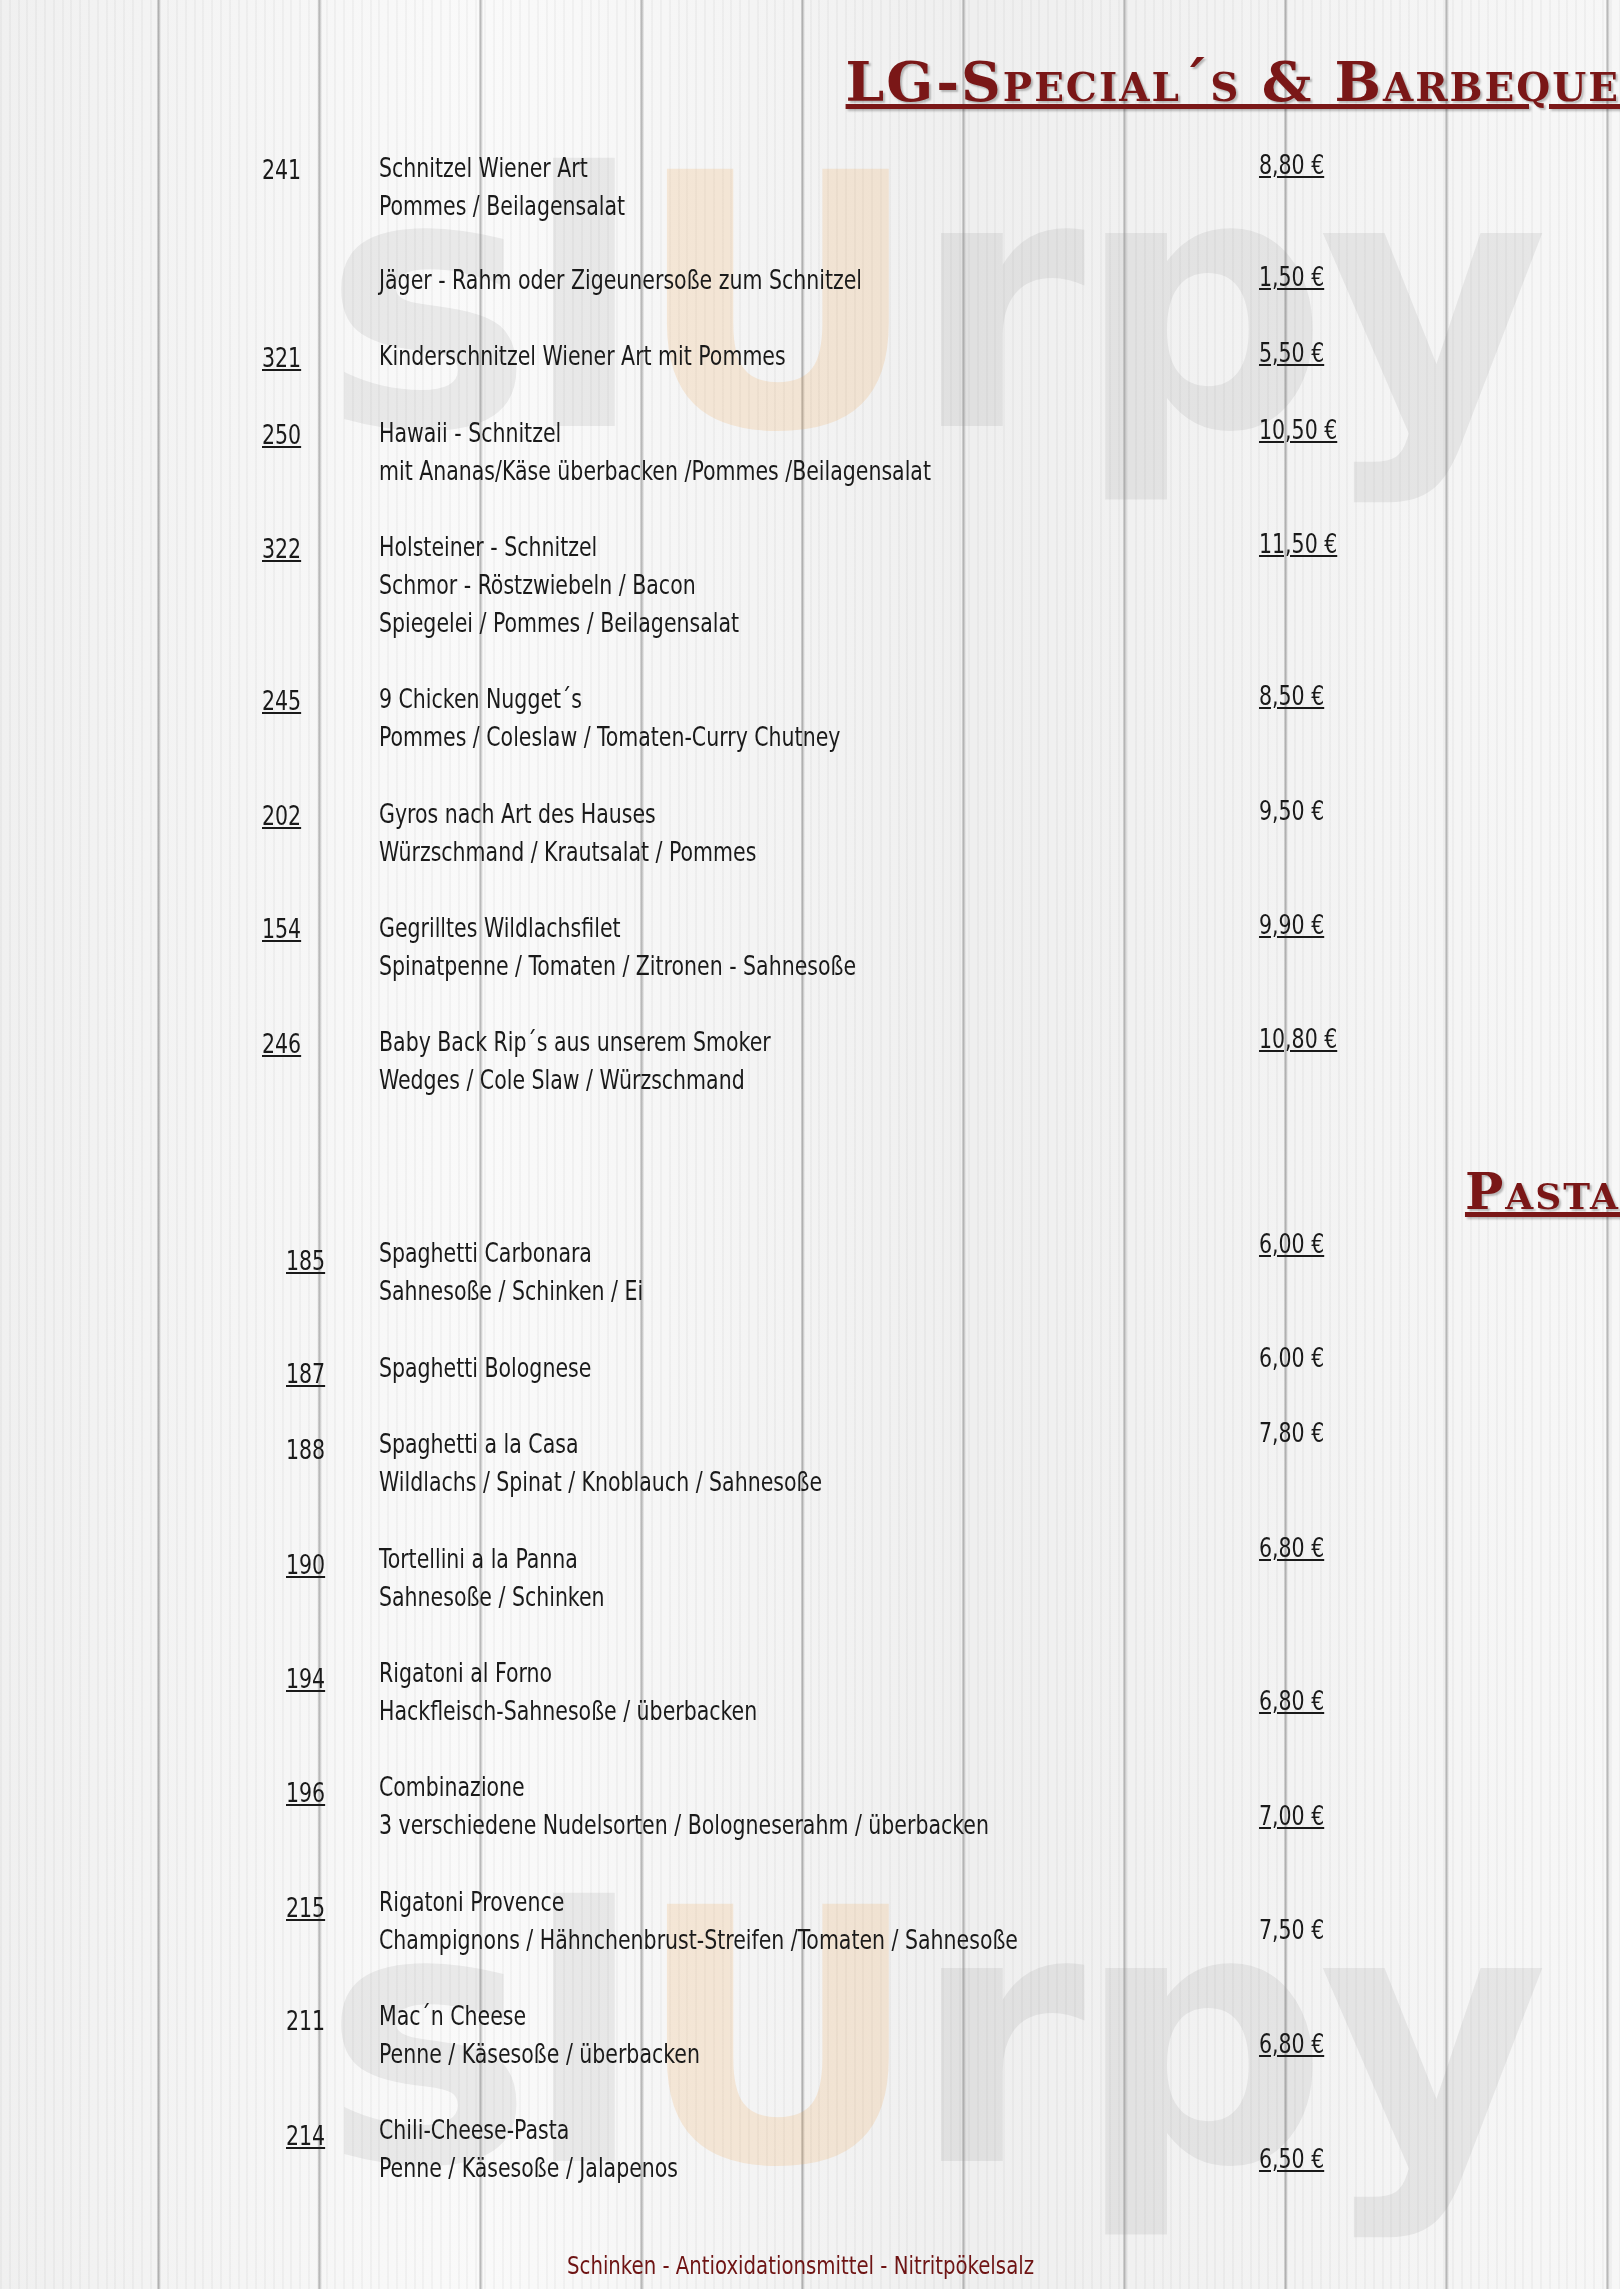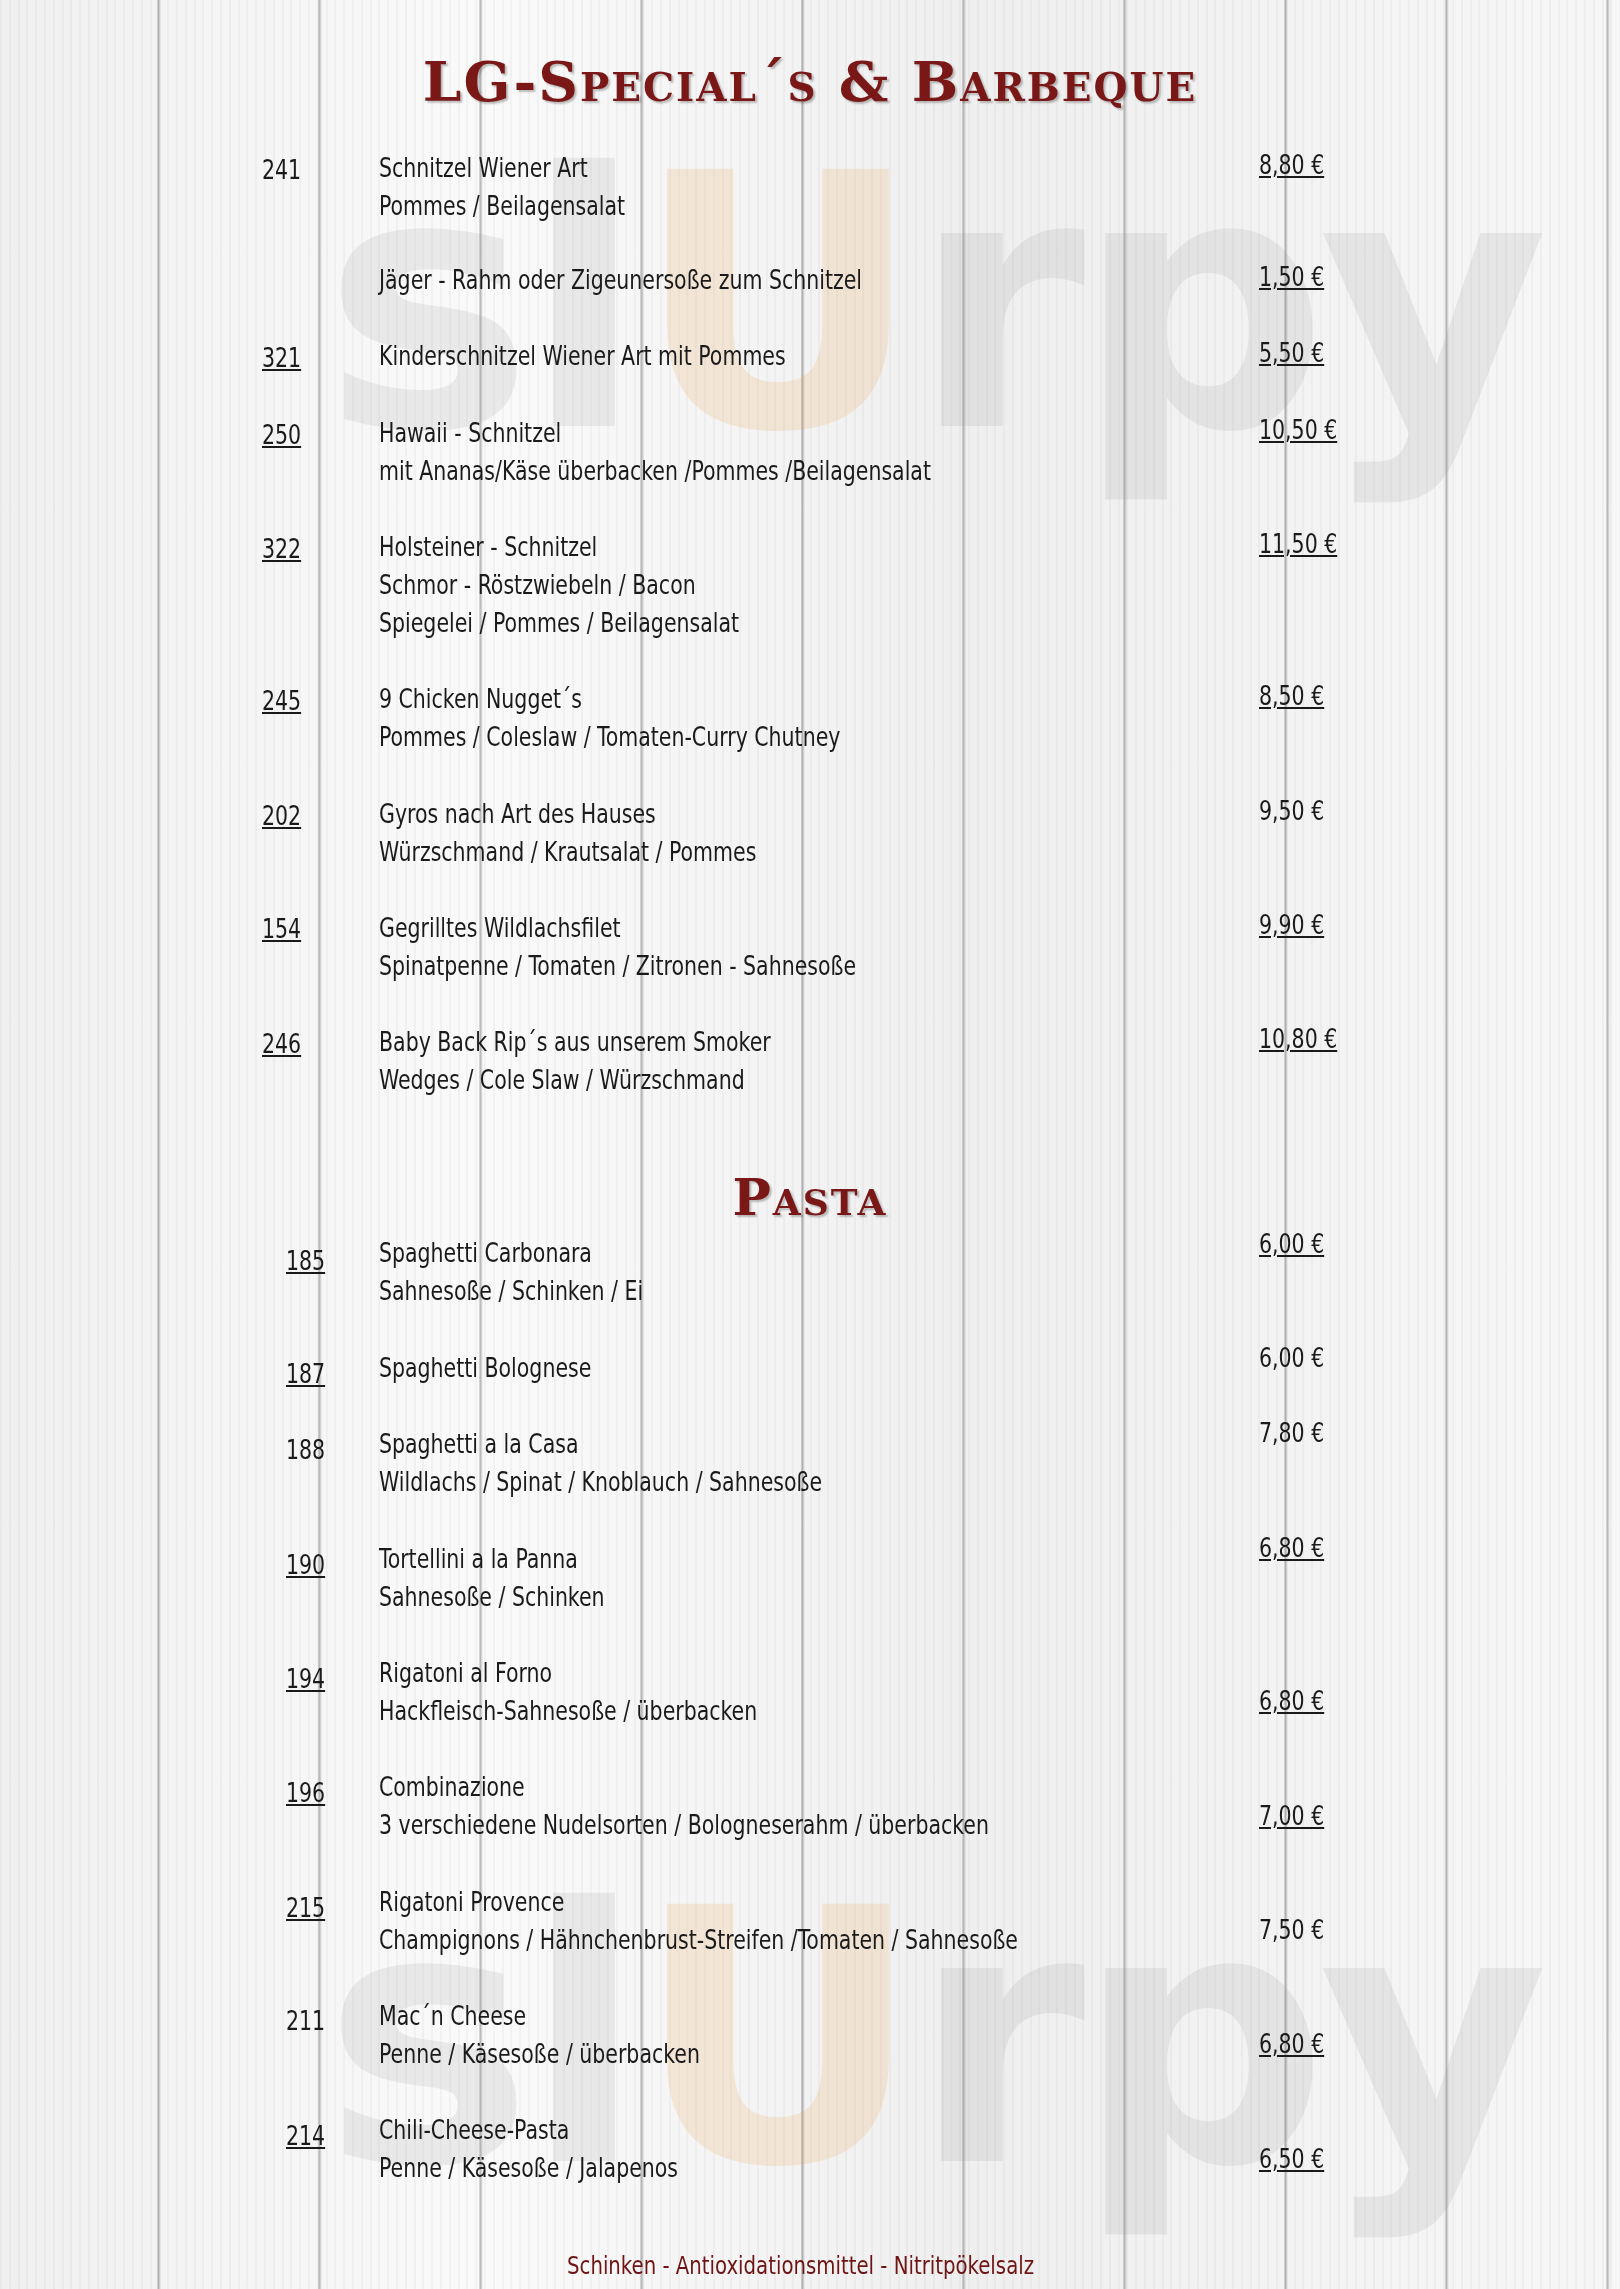--- a/index.html
+++ b/index.html
@@ -8,23 +8,23 @@
     background:#f4f4f4;}
   .planks{position:absolute;inset:0;
     background:
       repeating-linear-gradient(90deg, rgba(0,0,0,0) 0px, rgba(0,0,0,0) 157px, rgba(110,110,110,0.55) 158px, rgba(0,0,0,0) 161px),
       linear-gradient(90deg,#f0f0f0,#fafafa 30%,#efefef 60%,#f7f7f7);}
   .grain{position:absolute;inset:0;
     background:repeating-linear-gradient(90deg, rgba(0,0,0,0.03) 0 2px, rgba(0,0,0,0) 2px 8.8px);}
   .watermark{position:absolute;font-family:"DejaVu Sans",sans-serif;font-weight:bold;
     font-size:353px;letter-spacing:-9.8px;color:rgba(150,150,150,0.16);}
   .watermark .u{color:rgba(240,160,70,0.18);}
-  .title{position:absolute;left:0;right:0;text-align:center;
+  .title{position:absolute;left:0;right:0;text-align:right;
     font-family:"DejaVu Serif",serif;color:#7a1717;letter-spacing:2px;
-    text-shadow:2px 2px 2px rgba(0,0,0,0.25);font-variant:small-caps;}
+    text-shadow:2px 2px 2px rgba(0,0,0,0.25);font-variant:small-caps;text-decoration:underline;}
   .t1{top:49px;font-size:55px;}
   .t2{top:1161px;font-size:51px;}
   .item{position:absolute;font-size:26.5px;line-height:38px;transform:scaleX(0.86);transform-origin:left top;}
   .num{position:absolute;font-size:26.5px;transform:scaleX(0.86);transform-origin:left top;}
   .price{position:absolute;left:1259px;font-size:26.5px;transform:scaleX(0.86);transform-origin:left top;}
   .ul{text-decoration:underline;}
   .name{left:379px;}
   .footer{position:absolute;top:2250px;left:567px;font-size:25.5px;color:#6e1414;transform:scaleX(0.86);transform-origin:left top;}
 </style>
 </head>
@@ -92,21 +92,21 @@
   </div>
 <div class="price ul" style="top:909px;">9,90 €</div>
 
 <div class="num ul" style="left:262px;top:1028px;">246</div>
 <div class="item name" style="top:1023px;">
     <div>Baby Back Rip´s aus unserem Smoker</div>
     <div>Wedges / Cole Slaw / Würzschmand</div>
   </div>
 <div class="price ul" style="top:1023px;">10,80 €</div>
 
-<h2 class="title t2" style="margin:6px;">Pasta</h2>
+<h2 class="title t2" style="margin:0;">Pasta</h2>
 
 <div class="num ul" style="left:286px;top:1245px;">185</div>
 <div class="item name" style="top:1234px;">
     <div>Spaghetti Carbonara</div>
     <div>Sahnesoße / Schinken / Ei</div>
   </div>
 <div class="price ul" style="top:1228px;">6,00 €</div>
 
 <div class="num ul" style="left:286px;top:1358px;">187</div>
 <div class="item name" style="top:1349px;">

